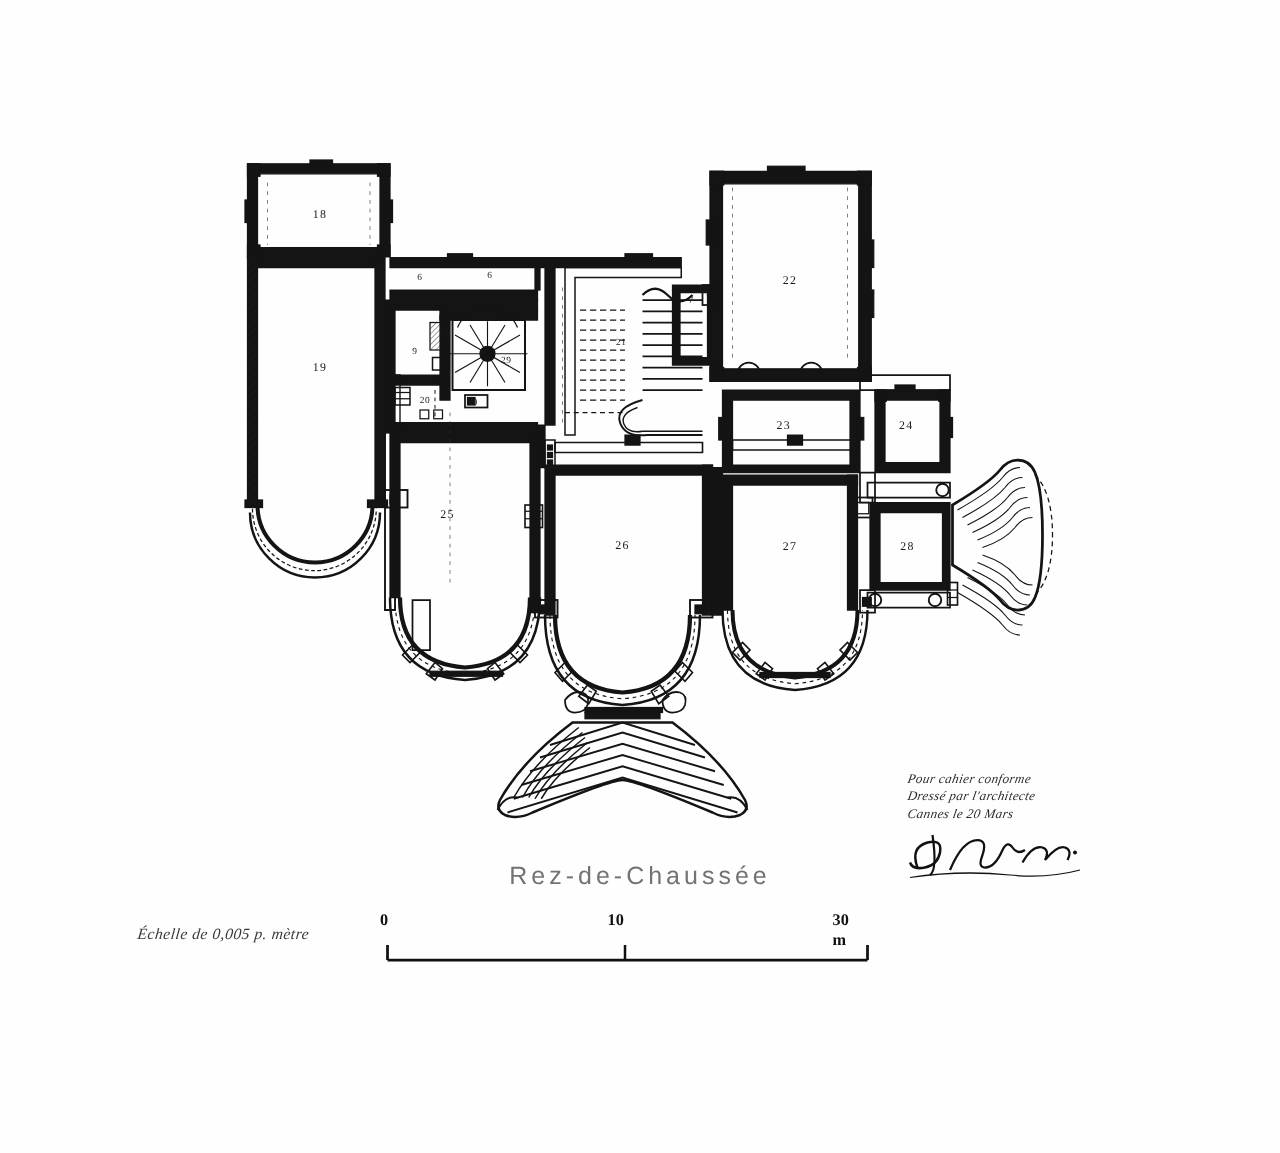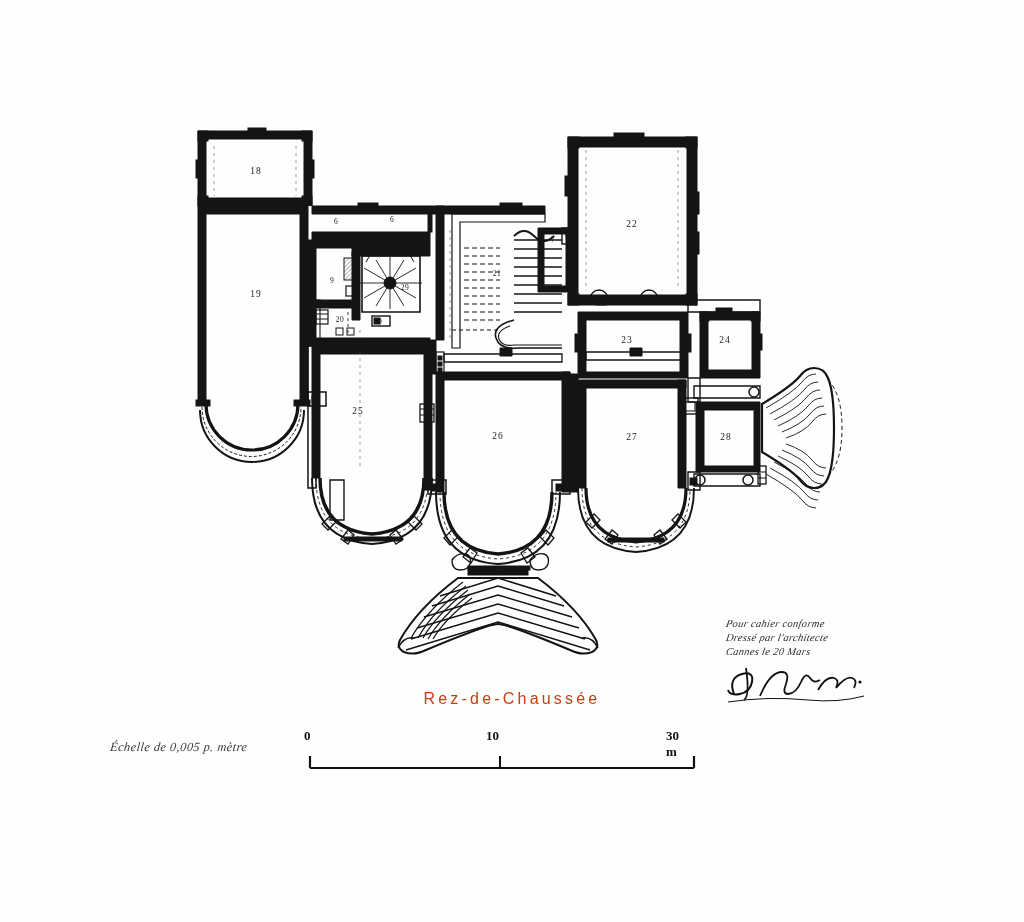--- a/index.html
+++ b/index.html
@@ -21,23 +21,23 @@
     text-anchor:middle;
   }
   .rm-num.sm{font-size:7.5px;letter-spacing:0.5px;}
   .plan-title{
     position:absolute;
     left:0;top:690px;width:1024px;
     text-align:center;
   }
   .plan-title span{
     font-family:"Liberation Sans", sans-serif;
-    font-size:16px;
+    font-size:20px;
     letter-spacing:3.2px;
-    color:#c2410c;
+    color:#737373;
     font-weight:400;
   }
   .scale-wrap{position:absolute;left:110px;top:726px;width:640px;height:56px;}
   .scale-note{
     position:absolute;left:0;top:14px;
     font-family:"Liberation Serif", serif;
     font-style:italic;
     font-size:12.5px;
     color:#1b1b1b;
     letter-spacing:0.4px;

